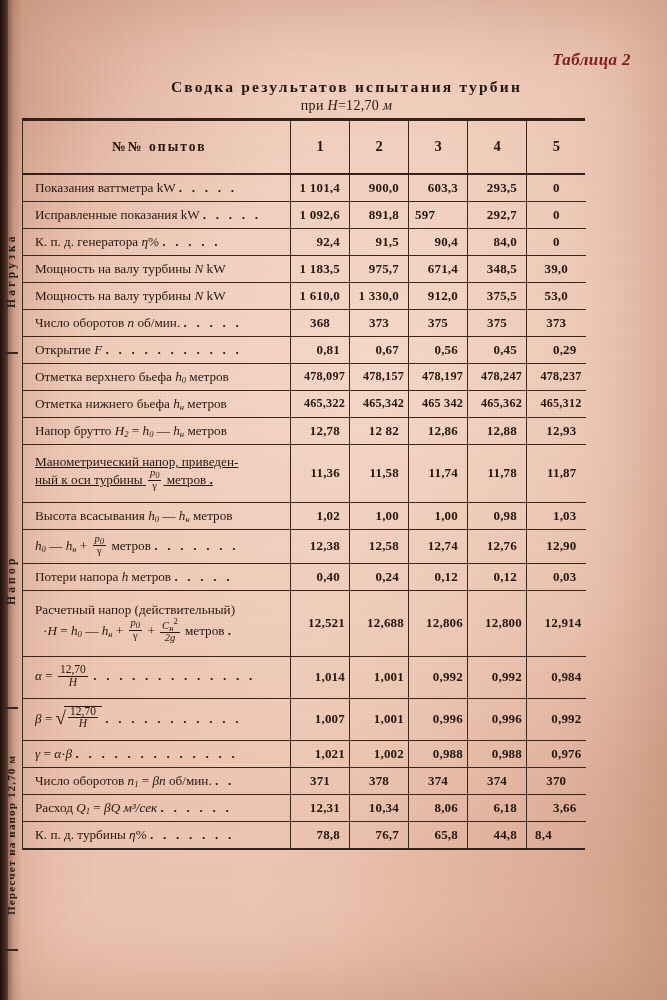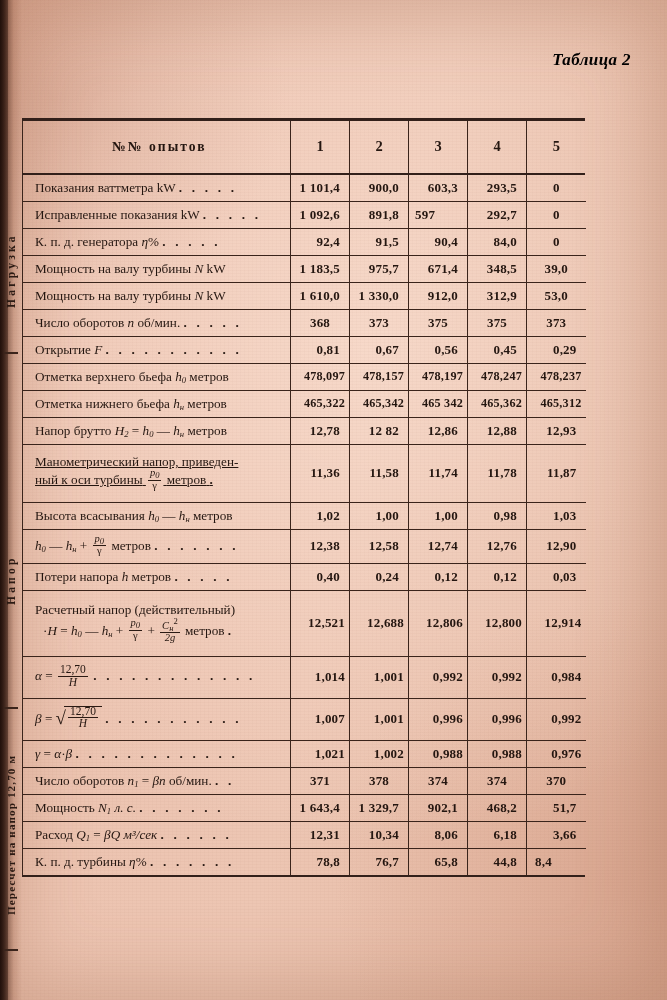--- a/index.html
+++ b/index.html
@@ -37,21 +37,21 @@
   #vignette{
     position:absolute;inset:0;pointer-events:none;
     box-shadow:inset 0 0 70px 18px rgba(150,92,66,.28);
   }
   #content{position:absolute;inset:0;}
 
   
   .tbl-num{
     position:absolute;right:36px;top:50px;
     font-style:italic;font-weight:bold;font-size:17px;letter-spacing:.4px;
-    color:#000000;
+    color:#7f1d1d;
   }
   .title{
     position:absolute;left:0;right:0;top:78px;text-align:center;
     font-weight:bold;font-size:15.5px;letter-spacing:2.2px;
     color:#241610;padding-left:26px;
   }
   .subtitle{
     position:absolute;left:0;right:0;top:98px;text-align:center;
     font-size:14px;letter-spacing:.3px;color:#241610;padding-left:26px;
   }
@@ -142,21 +142,25 @@
 <div id="paper"></div>
 <div id="grain"></div>
 <div id="vignette"></div>
 <div id="gutter"></div>
 <div id="gutter2"></div>
 
 <div id="content">
 
   <div class="tbl-num">Таблица 2</div>
 
-
+  <div class="title">Сводка результатов испытания турбин</div>
+
+  <div class="subtitle">
+    <span>при </span><i>H</i><span>=12,70 </span><i>м</i>
+  </div>
 
   <div class="vgroup" style="top:196px;height:150px;">Нагрузка</div>
   <div class="vgroup" style="top:515px;height:130px;">Напор</div>
   <div class="vgroup tight" style="top:722px;height:225px;">Пересчет на напор 12,70 м</div>
 
   <div class="gtick" style="top:352px;"></div>
   <div class="gtick" style="top:707px;"></div>
   <div class="gtick" style="top:949px;"></div>
 
   <div id="table-wrap">
@@ -250,21 +254,21 @@
 
         <tr>
           <td class="lab">
             <span>Мощность на валу турбины</span>
             <span class="it">N</span>
             <span>kW</span>
           </td>
           <td class="val">1 610,0</td>
           <td class="val">1 330,0</td>
           <td class="val">912,0</td>
-          <td class="val">312,9</td>
+          <td class="val">375,5</td>
           <td class="val ctr">53,0</td>
         </tr>
 
         <tr>
           <td class="lab">
             <span>Число оборотов</span>
             <span class="it">n</span>
             <span>об/мин.</span>
             <span class="dots">. . . . .</span>
           </td>
@@ -492,33 +496,20 @@
             <span class="dots">. .</span>
           </td>
           <td class="val ctr">371</td>
           <td class="val ctr">378</td>
           <td class="val ctr">374</td>
           <td class="val ctr">374</td>
           <td class="val ctr">370</td>
         </tr>
 
 
-        <tr>
-          <td class="lab">
-            <span>Мощность</span>
-            <span class="it">N</span><span class="sub">1</span>
-            <span class="it">л. с.</span>
-            <span class="dots">. . . . . . .</span>
-          </td>
-          <td class="val">1 643,4</td>
-          <td class="val">1 329,7</td>
-          <td class="val">902,1</td>
-          <td class="val">468,2</td>
-          <td class="val">51,7</td>
-        </tr>
 
         <tr>
           <td class="lab">
             <span>Расход</span>
             <span class="it">Q</span><span class="sub">1</span>
             <span>=</span>
             <span class="it">β</span><span class="it">Q</span>
             <span class="it">м³/сек</span>
             <span class="dots">. . . . . .</span>
           </td>

